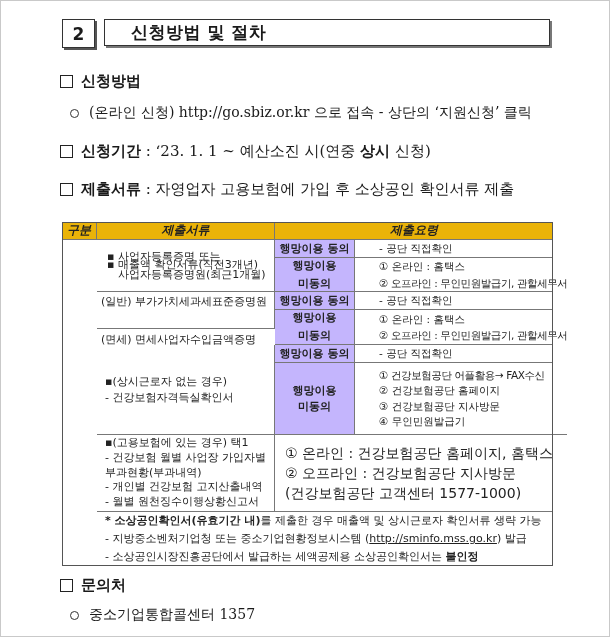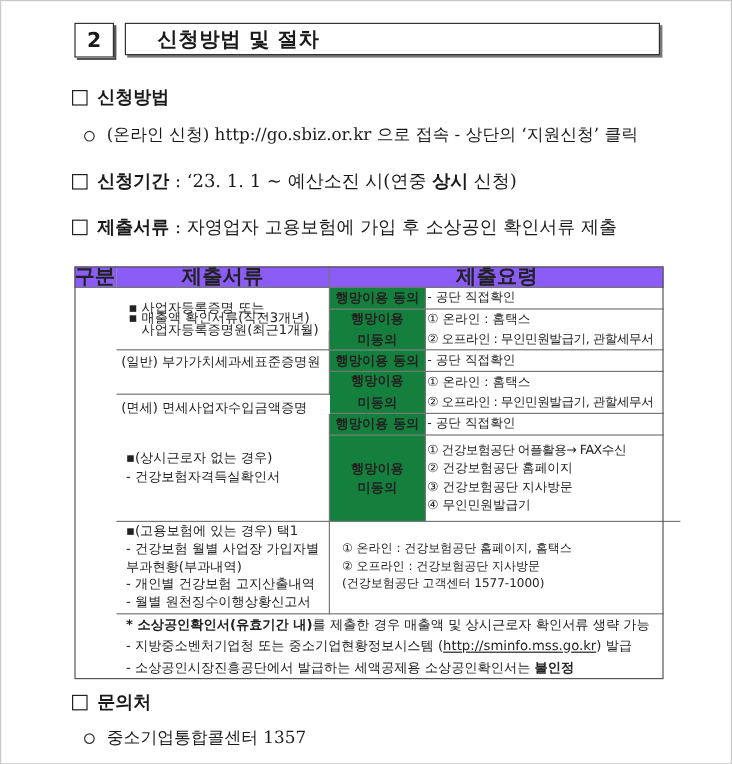--- a/index.html
+++ b/index.html
@@ -36,23 +36,23 @@
   .sub { position: absolute; left: 70px; font-size: 14px; white-space: nowrap; display: flex; align-items: center; }
   .circle { display: inline-block; width: 7px; height: 7px; border: 1px solid #333; border-radius: 50%; margin-right: 10px; }
 
   
   .tbl {
     position: absolute; left: 62px; top: 222px; width: 491px; height: 344px;
     font-family: "DejaVu Sans", "Liberation Sans", sans-serif; font-size: 10.5px; color: #222;
   }
   .cell { position: absolute; box-sizing: border-box; border-right: 1px solid #777; border-bottom: 1px solid #777; }
   .tbl-frame { position: absolute; left: 0; top: 0; width: 491px; height: 344px; border: 1px solid #555; box-sizing: border-box; pointer-events:none; }
-  .hdr { background: #8b5cf6; font-weight: bold; font-size: 17px; display: flex; align-items: center; justify-content: center; }
-  .yel { background: #15803d; font-weight: bold; font-size: 11px; display: flex; align-items: center; justify-content: center; text-align: center; line-height: 1.6; }
-  .txt { padding-left: 1px; display: flex; flex-direction: column; justify-content: center; line-height: 1.55; }
+  .hdr { background: #eab308; font-weight: bold; font-size: 12px; display: flex; align-items: center; justify-content: center; font-style: italic; }
+  .yel { background: #c4b5fd; font-weight: bold; font-size: 11px; display: flex; align-items: center; justify-content: center; text-align: center; line-height: 1.6; }
+  .txt { padding-left: 24px; display: flex; flex-direction: column; justify-content: center; line-height: 1.55; }
   .nw { white-space: nowrap; }
 </style>
 </head>
 <body>
 
 <div class="page-border"></div>
 
 <div class="title-row">
   <div class="num-box">2</div>
   <div class="title-box">신청방법 및 절차</div>
@@ -142,21 +142,21 @@
     <span class="nw">④ 무인민원발급기</span>
   </div>
 
   <div class="cell txt" style="left:35px;top:213px;width:178px;height:77px;padding-left:8px;font-size:11px;line-height:1.35;white-space:pre;">
     <span class="nw">▪(고용보험에 있는 경우) 택1</span>
     <span class="nw">- 건강보험 월별 사업장 가입자별</span>
     <span class="nw">  부과현황(부과내역)</span>
     <span class="nw">- 개인별 건강보험 고지산출내역</span>
     <span class="nw">- 월별 원천징수이행상황신고서</span>
   </div>
-  <div class="cell txt" style="left:213px;top:213px;width:278px;height:77px;border-right:none;padding-left:10px;font-size:10px;line-height:1.45;">
+  <div class="cell txt" style="left:213px;top:213px;width:278px;height:77px;border-right:none;padding-left:10px;font-size:14px;line-height:1.45;">
     <span class="nw">① 온라인 : 건강보험공단 홈페이지, 홈택스</span>
     <span class="nw">② 오프라인 : 건강보험공단 지사방문</span>
     <span class="nw">(건강보험공단 고객센터 1577-1000)</span>
   </div>
 
   <div class="cell txt" style="left:35px;top:290px;width:456px;height:54px;border-right:none;border-bottom:none;padding-left:8px;font-size:11px;line-height:1.65;">
     <span class="nw"><b>* 소상공인확인서(유효기간 내)</b><span>를 제출한 경우 매출액 및 상시근로자 확인서류 생략 가능</span></span>
     <span class="nw"><span>- 지방중소벤처기업청 또는 중소기업현황정보시스템 (</span><span style="text-decoration:underline;">http://sminfo.mss.go.kr</span><span>) 발급</span></span>
     <span class="nw"><span>- 소상공인시장진흥공단에서 발급하는 세액공제용 소상공인확인서는 </span><b>불인정</b></span>
   </div>

